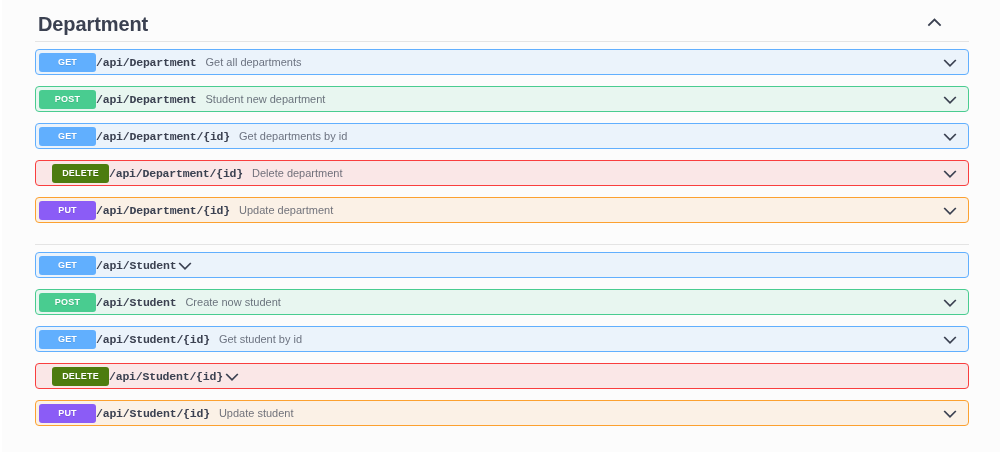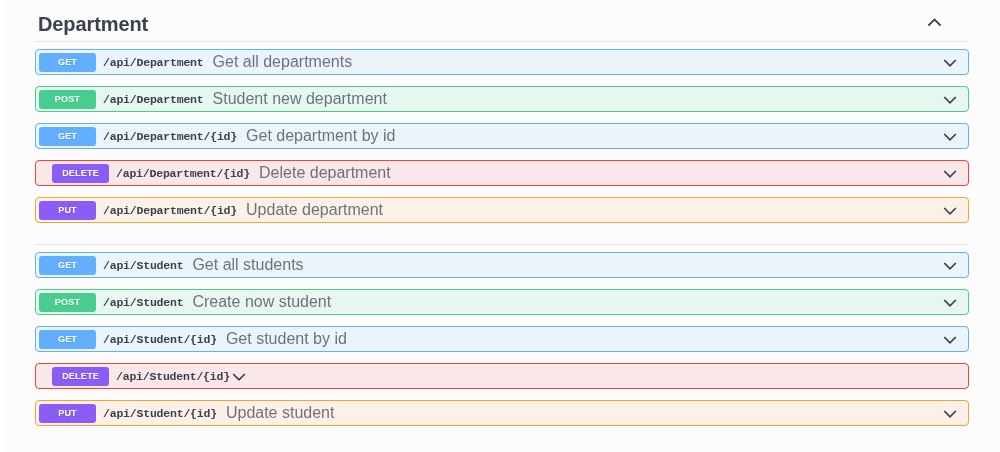--- a/index.html
+++ b/index.html
@@ -93,27 +93,27 @@
     letter-spacing: 0.2px;
     color: #ffffff;
     text-shadow: 0 1px 0 rgba(0,0,0,0.10);
     box-sizing: border-box;
   }
   .op-path {
     font-family: "Liberation Mono", monospace;
     font-size: 11.5px;
     font-weight: bold;
     color: #3b4151;
-    margin-left: 7px;
+    margin-left: 0;
     white-space: nowrap;
     letter-spacing: -0.2px;
   }
   .op-desc {
     font-family: "Liberation Sans", sans-serif;
-    font-size: 16px;
+    font-size: 11px;
     color: #3b4151;
     opacity: 0.72;
     margin-left: 9px;
     white-space: nowrap;
     flex: 1 1 auto;
     overflow: hidden;
     text-overflow: ellipsis;
   }
   .op-arrow {
     width: 18px;
@@ -123,21 +123,21 @@
     display: flex;
     align-items: center;
     justify-content: center;
   }
   .op-arrow svg { display: block; }
 
   
   .m-get   { background: #61affe; }
   .m-post  { background: #49cc90; }
   .m-put   { background: #8b5cf6; }
-  .m-delete{ background: #8b5cf6; margin-left: 16px; }
+  .m-delete{ background: #4d7c0f; margin-left: 16px; }
 
   .op.get    { background: #ebf3fb; border-color: #61affe; }
   .op.post   { background: #e8f6f0; border-color: #49cc90; }
   .op.put    { background: #fbf1e6; border-color: #fca130; }
   .op.delete { background: #fae7e7; border-color: #f93e3e; }
 
   .gap-sections { height: 14px; }
 </style>
 </head>
 <body>
@@ -171,21 +171,21 @@
             <span class="op-desc">Student new department</span>
             <span class="op-arrow">
               <svg width="19" height="17" viewBox="0 0 19 17" aria-hidden="true">
                 <polyline points="4,6.5 9.5,12 15,6.5" fill="none" stroke="#3b4151" stroke-width="1.8" stroke-linecap="square" stroke-linejoin="miter"></polyline>
               </svg>
             </span>
           </div>
           <div class="op get">
             <span class="op-method m-get">GET</span>
             <span class="op-path">/api/Department/{id}</span>
-            <span class="op-desc">Get department by id</span>
+            <span class="op-desc">Get departments by id</span>
             <span class="op-arrow">
               <svg width="19" height="17" viewBox="0 0 19 17" aria-hidden="true">
                 <polyline points="4,6.5 9.5,12 15,6.5" fill="none" stroke="#3b4151" stroke-width="1.8" stroke-linecap="square" stroke-linejoin="miter"></polyline>
               </svg>
             </span>
           </div>
           <div class="op delete">
             <span class="op-method m-delete">DELETE</span>
             <span class="op-path">/api/Department/{id}</span>
             <span class="op-desc">Delete department</span>
@@ -207,21 +207,20 @@
           </div>
         </div>
       </div>
       <div class="gap-sections"></div>
       <div class="section">
         <div class="tag-rule"></div>
         <div class="ops" style="padding-top:7px;">
           <div class="op get">
             <span class="op-method m-get">GET</span>
             <span class="op-path">/api/Student</span>
-            <span class="op-desc">Get all students</span>
             <span class="op-arrow">
               <svg width="19" height="17" viewBox="0 0 19 17" aria-hidden="true">
                 <polyline points="4,6.5 9.5,12 15,6.5" fill="none" stroke="#3b4151" stroke-width="1.8" stroke-linecap="square" stroke-linejoin="miter"></polyline>
               </svg>
             </span>
           </div>
           <div class="op post">
             <span class="op-method m-post">POST</span>
             <span class="op-path">/api/Student</span>
             <span class="op-desc">Create now student</span>

